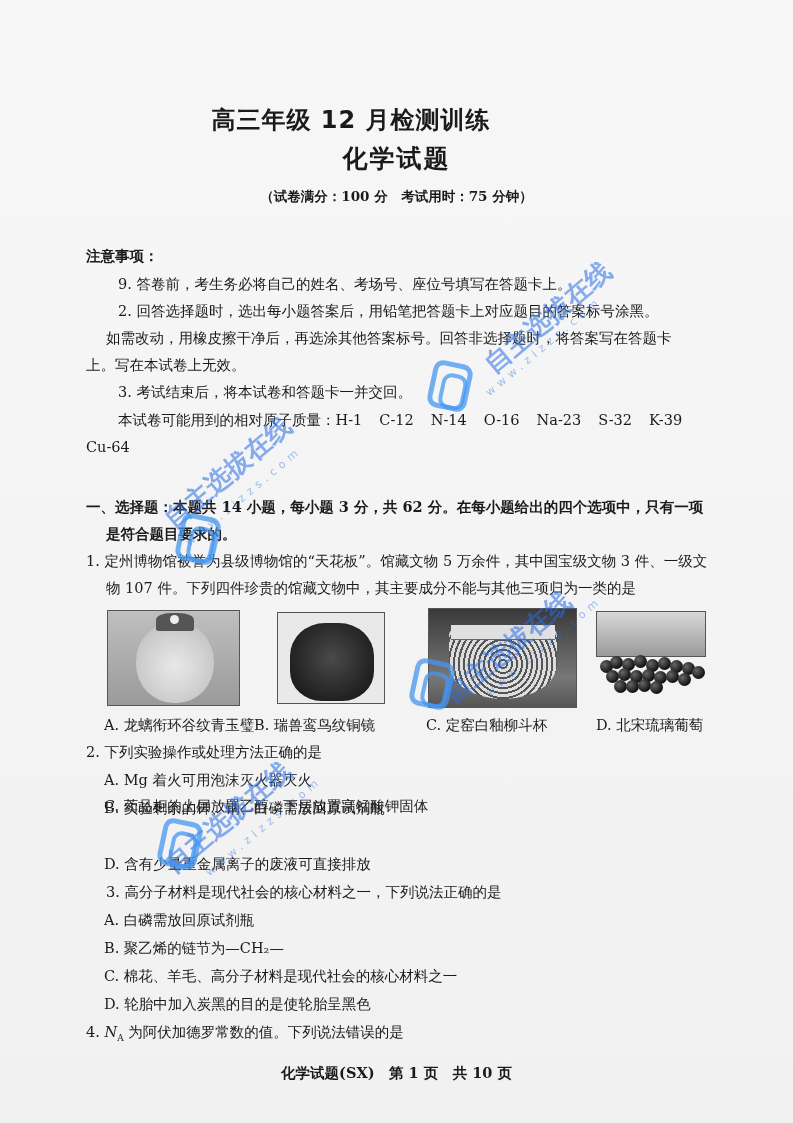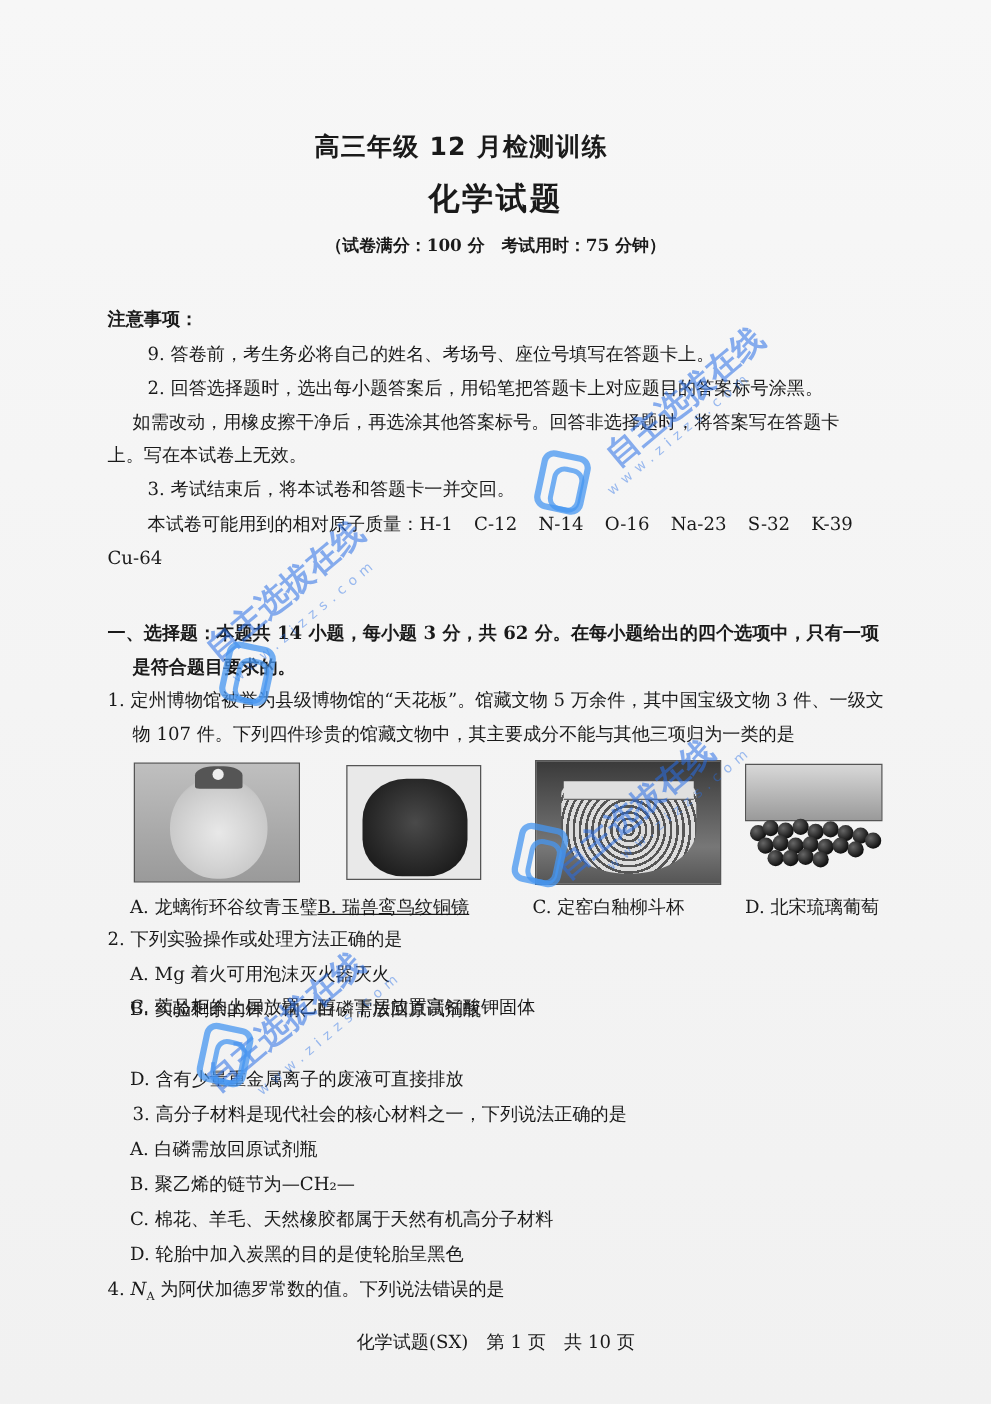--- a/index.html
+++ b/index.html
@@ -8,21 +8,21 @@
     font-family: "DejaVu Serif", "Liberation Serif", serif;
     color: #1a1a1a;
   }
   .page {
     position: absolute; left: 0; top: 0; width: 793px; height: 1123px;
     background: linear-gradient(180deg, #f7f7f7 0%, #f1f1f1 100%);
   }
   .title1 {
     position: absolute; left: 0; width: 702px; top: 104px; text-align: center;
     font-family: "DejaVu Sans", "Liberation Sans", sans-serif;
-    font-size: 20px; font-weight: bold; letter-spacing: 1px; padding-left: 18px;
+    font-size: 24px; font-weight: bold; letter-spacing: 1px;
   }
   .title2 {
     position: absolute; left: 0; width: 793px; top: 142px; text-align: center;
     font-family: "DejaVu Sans", "Liberation Sans", sans-serif;
     font-size: 25px; font-weight: bold; letter-spacing: 2px;
   }
   .subtitle {
     position: absolute; left: 0; width: 793px; top: 188px; text-align: center;
     font-size: 13.5px; font-weight: bold;
   }
@@ -46,21 +46,21 @@
   .jade-hole { position: absolute; left: 62px; top: 4px; width: 9px; height: 9px; border-radius: 50%; background: #eee; }
   .mirror { position: absolute; left: 12px; top: 10px; width: 84px; height: 78px; border-radius: 42% 42% 38% 38%; background: radial-gradient(circle at 50% 45%, #4a4a4a 0, #2a2a2a 55%, #111 100%); }
   .bowl { position: absolute; left: 20px; top: 20px; width: 108px; height: 70px; border-radius: 6px 6px 50% 50%; background: repeating-radial-gradient(circle at 50% 50%, #ddd 0 3px, #555 3px 5px); }
   .bowl-rim { position: absolute; left: 22px; top: 16px; width: 104px; height: 14px; background: #e0e0e0; border-bottom: 1px solid #666; }
   .grapes { position: absolute; left: 598px; top: 46px; width: 106px; height: 40px; }
   .grape { position: absolute; width: 13px; height: 13px; border-radius: 50%; background: radial-gradient(circle at 35% 35%, #666, #111 70%); }
   .captions { position: absolute; top: 716px; left: 0; width: 793px; font-size: 14.5px; }
   .captions span { position: absolute; white-space: nowrap; }
   .footer {
     position: absolute; left: 0; width: 793px; top: 1064px; text-align: center;
-    font-size: 14.5px; font-weight: normal;
+    font-size: 14.5px; font-weight: bold;
   }
   .wm-text {
     position: absolute; color: rgba(40,110,230,0.55); font-family: "DejaVu Sans", sans-serif;
     font-weight: bold; white-space: nowrap; pointer-events: none;
   }
   .wm-url { position: absolute; color: rgba(40,110,230,0.45); font-family: "DejaVu Sans", sans-serif; font-size: 11px; letter-spacing: 5px; white-space: nowrap; }
   .wm-logo {
     position: absolute; width: 40px; height: 48px; border: 5px solid rgba(70,150,240,0.75);
     border-radius: 10px; transform: rotate(12deg); box-sizing: border-box;
   }
@@ -128,35 +128,35 @@
         <div class="grape" style="left:80px;top:19px"></div>
       <div class="grape" style="left:16px;top:26px"></div>
         <div class="grape" style="left:28px;top:26px"></div>
       <div class="grape" style="left:40px;top:25px"></div>
         <div class="grape" style="left:52px;top:27px"></div>
     </div>
   </div>
 
   <div class="captions">
     <span style="left:104px;">A. 龙螭衔环谷纹青玉璧</span>
-    <span style="left:254px;text-decoration:underline;">B. 瑞兽鸾鸟纹铜镜</span>
+    <span style="left:254px;">B. 瑞兽鸾鸟纹铜镜</span>
     <span style="left:426px;">C. 定窑白釉柳斗杯</span>
     <span style="left:596px;">D. 北宋琉璃葡萄</span>
   </div>
 
   <div class="line qnum" style="top:742px;">2. 下列实验操作或处理方法正确的是</div>
   <div class="line opt" style="top:770px;">A. Mg 着火可用泡沫灭火器灭火</div>
   <div class="line opt" style="top:798px;">B. 实验剩余的钾、钠、白磷需放回原试剂瓶</div>
   <div class="line opt" style="top:786px;margin-top:10px;">C. 药品柜的上层放置乙醇，下层放置高锰酸钾固体</div>
   <div class="line opt" style="top:854px;">D. 含有少量重金属离子的废液可直接排放</div>
 
   <div class="line qnum" style="top:882px;margin-left:20px;">3. 高分子材料是现代社会的核心材料之一，下列说法正确的是</div>
   <div class="line opt" style="top:910px;">A. 白磷需放回原试剂瓶</div>
   <div class="line opt" style="top:938px;">B. 聚乙烯的链节为—CH₂—</div>
-  <div class="line opt" style="top:966px;">C. 棉花、羊毛、天然橡胶都属于天然有机高分子材料</div>
+  <div class="line opt" style="top:966px;">C. 棉花、羊毛、高分子材料是现代社会的核心材料之一</div>
   <div class="line opt" style="top:994px;">D. 轮胎中加入炭黑的目的是使轮胎呈黑色</div>
 
   <div class="line qnum" style="top:1022px;">
     <span>4. </span><i>N</i><sub style="font-size:9px">A</sub><span> 为阿伏加德罗常数的值。下列说法错误的是</span>
   </div>
 
   <div class="footer">化学试题(SX)　第 1 页　共 10 页</div>
 
   <div class="wm-text" style="left:470px; top:300px; font-size:26px; transform:rotate(-40deg);">自主选拔在线</div>
   <div class="wm-url" style="left:470px; top:340px; transform:rotate(-40deg);">www.zizzs.com</div>

